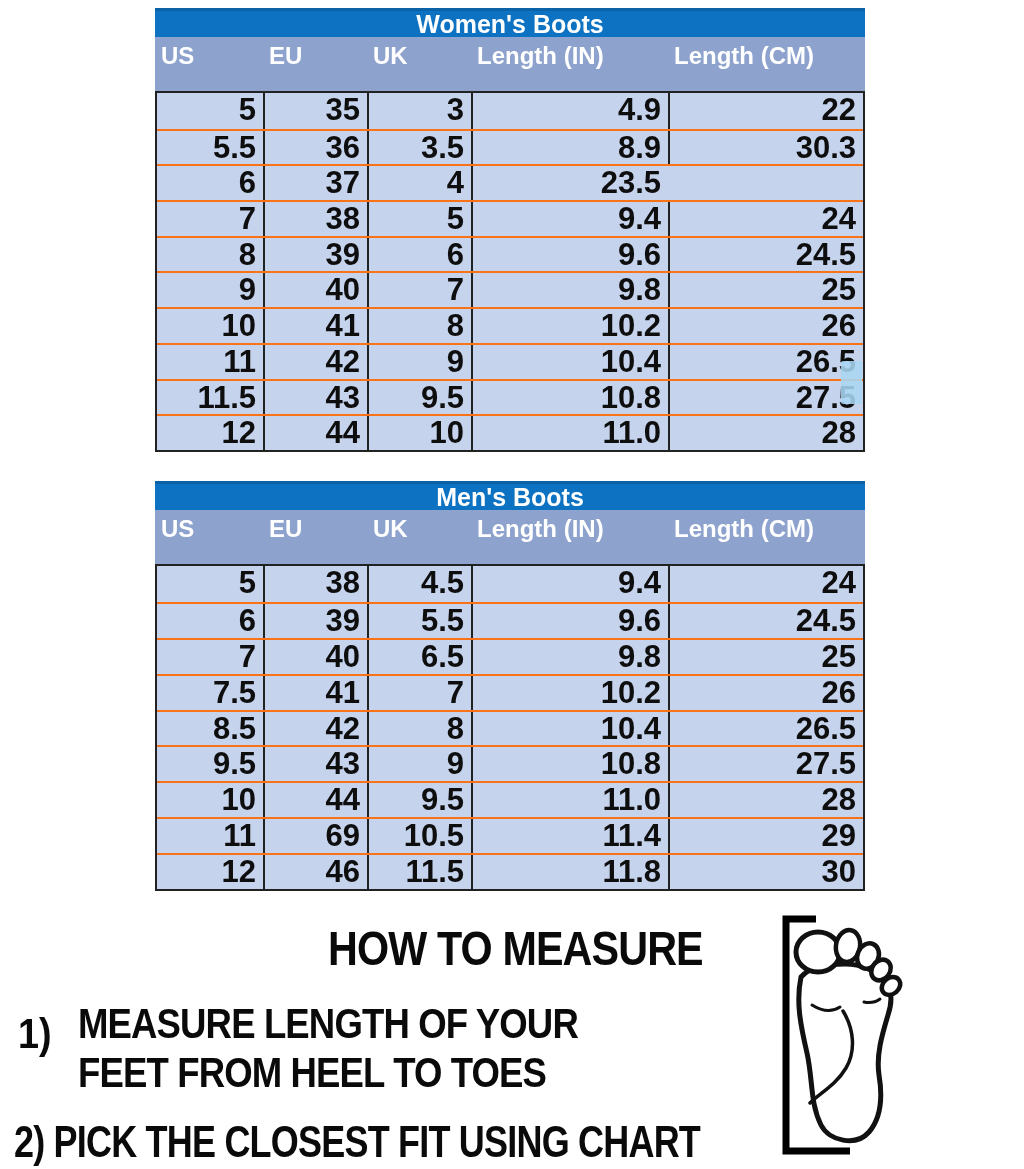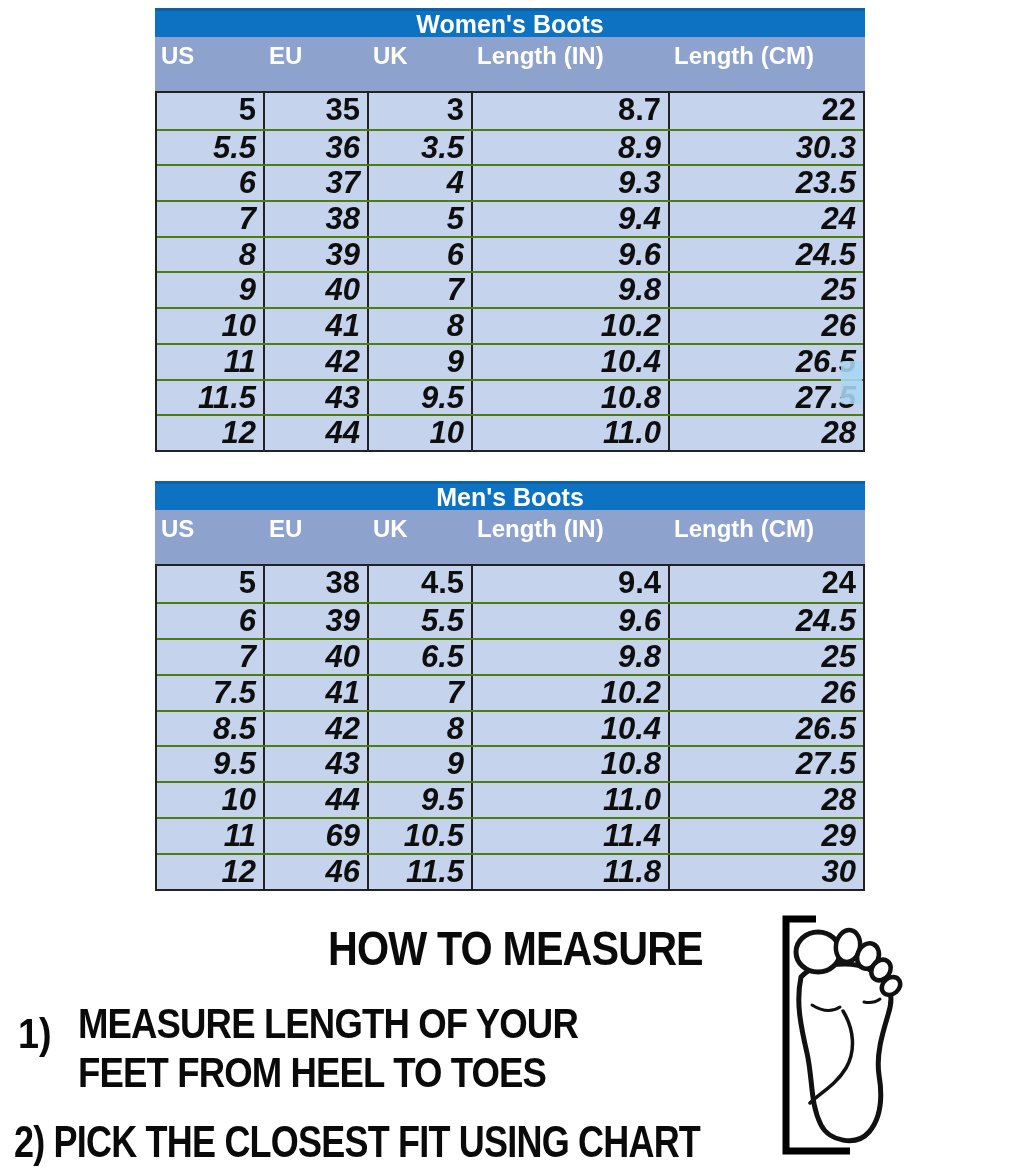--- a/index.html
+++ b/index.html
@@ -21,21 +21,21 @@
   .t-header .hc{
     color:#ffffff;font-weight:bold;font-size:24px;line-height:38px;
     padding-left:6px;white-space:nowrap;overflow:hidden;
   }
   .t-body{border:2px solid #222222;}
   .t-row{
     display:grid;grid-template-columns:106px 104px 104px 197px 195px;
     height:35.7px;box-sizing:border-box;background:var(--row-bg,#c6d3ec);
   }
   #table-1 .t-row{height:35.9px;}
-  .t-row + .t-row{border-top:2px solid #4d7c0f;font-style:italic;}
+  .t-row + .t-row{border-top:2px solid #f97316;}
   .td{
     box-sizing:border-box;text-align:right;padding-right:7px;
     font-size:31px;font-weight:bold;color:#0e0e0e;line-height:33px;
     border-left:2px solid #222222;white-space:nowrap;overflow:hidden;
   }
   .td:first-child{border-left:none;}
   .artifact-rect{
     position:absolute;left:841px;top:361px;width:21px;height:43px;
     background:var(--artifact,#a8d6f3);opacity:0.88;border-radius:2px;z-index:5;
   }
@@ -58,35 +58,34 @@
         <div class="hc">EU</div>
         <div class="hc">UK</div>
         <div class="hc">Length (IN)</div>
         <div class="hc">Length (CM)</div>
       </div>
       <div class="t-body">
         <div class="t-row">
           <div class="td">5</div>
           <div class="td">35</div>
           <div class="td">3</div>
-          <div class="td">8.7</div>
+          <div class="td">4.9</div>
           <div class="td">22</div>
         </div>
         <div class="t-row">
           <div class="td">5.5</div>
           <div class="td">36</div>
           <div class="td">3.5</div>
           <div class="td">8.9</div>
           <div class="td">30.3</div>
         </div>
         <div class="t-row">
           <div class="td">6</div>
           <div class="td">37</div>
           <div class="td">4</div>
-          <div class="td">9.3</div>
           <div class="td">23.5</div>
         </div>
         <div class="t-row">
           <div class="td">7</div>
           <div class="td">38</div>
           <div class="td">5</div>
           <div class="td">9.4</div>
           <div class="td">24</div>
         </div>
         <div class="t-row">

